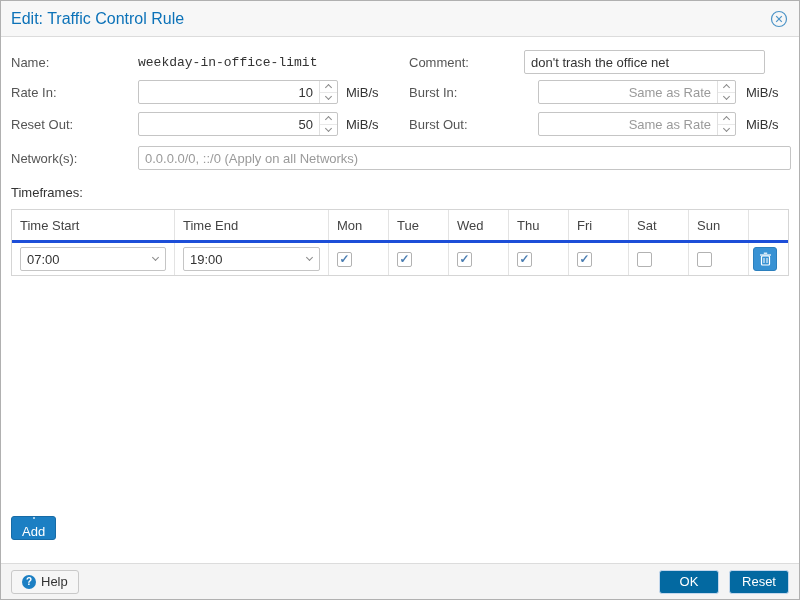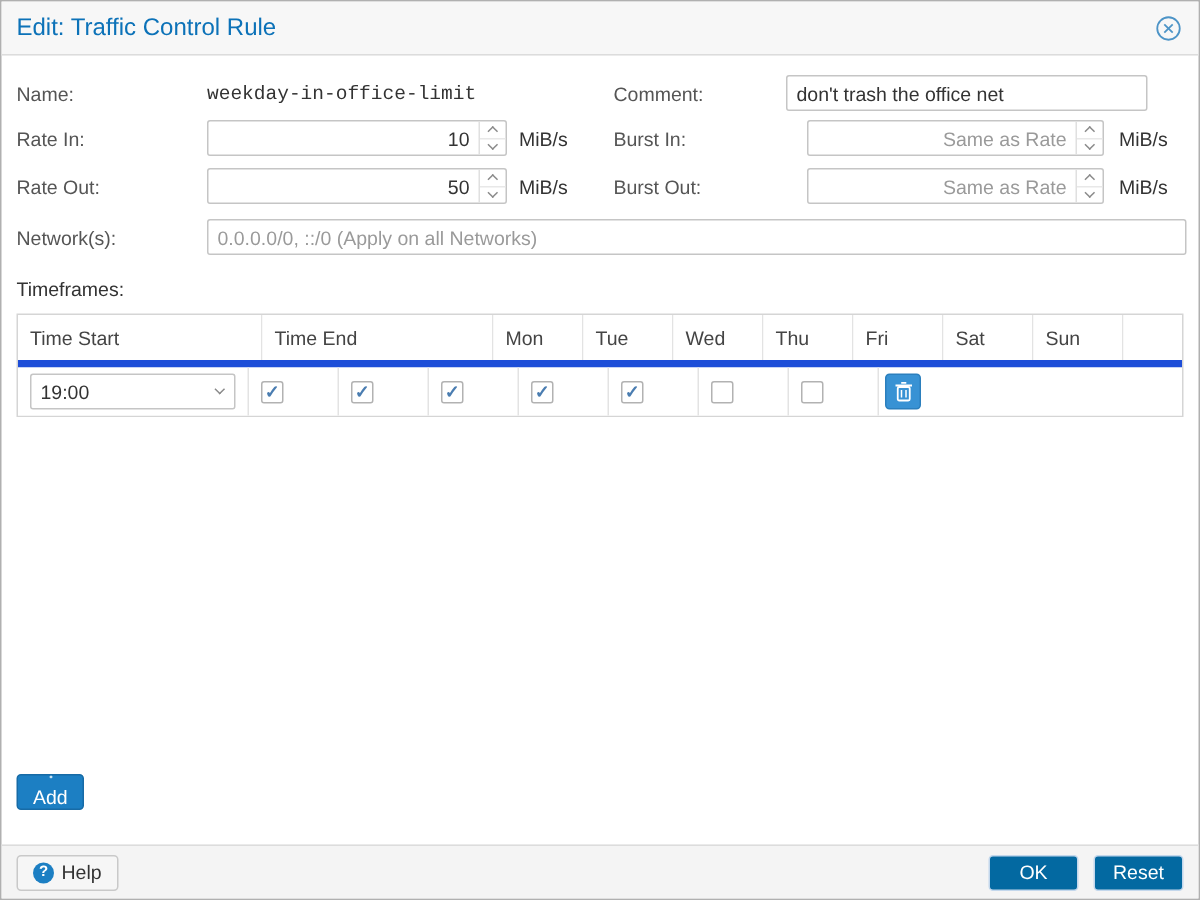--- a/index.html
+++ b/index.html
@@ -50,21 +50,21 @@
     position:absolute; left:10px; right:10px; top:208px;
     border:1px solid #d5d5d5;
   }
   .grid-row { display:flex; }
   .grid-header .cell { height:30px; color:#444; }
   .cell {
     display:flex; align-items:center; padding:0 8px;
     border-right:1px solid #e3e3e3; background:#fff;
   }
   .cell:last-child { border-right:none; }
-  .grid-header { border-bottom:5px solid #1d4ed8; }
+  .grid-header { border-bottom:3px solid #1d4ed8; }
   .data-row .cell { height:32px; }
   .col-ts { width:163px; }
   .col-te { width:154px; }
   .col-day { width:60px; }
   .col-act { flex:1; justify-content:flex-start; padding:0 4px; }
   .combo {
     position:relative; height:24px; width:100%; background:#fff;
     border:1px solid #c5c5c5; border-radius:2px; display:flex; align-items:center;
   }
   .combo input {
@@ -157,21 +157,21 @@
       <span class="spin-btn up">
           <i class="chev up"></i>
         </span>
       <span class="spin-btn">
           <i class="chev down"></i>
         </span>
     </span>
   </div>
   <span class="unit" style="left:745px; top:84px;">MiB/s</span>
 
-  <span class="lbl" style="left:10px; top:116px;">Rate Out:</span>
+  <span class="lbl" style="left:10px; top:116px;">Reset Out:</span>
   <div class="field" style="left:137px; top:111px; width:200px;">
     <input class="num" value="50" style="">
     <span class="spinner">
       <span class="spin-btn up">
           <i class="chev up"></i>
         </span>
       <span class="spin-btn">
           <i class="chev down"></i>
         </span>
     </span>
@@ -206,20 +206,28 @@
       <div class="cell col-day">Mon</div>
       <div class="cell col-day">Tue</div>
       <div class="cell col-day">Wed</div>
       <div class="cell col-day">Thu</div>
       <div class="cell col-day">Fri</div>
       <div class="cell col-day">Sat</div>
       <div class="cell col-day">Sun</div>
       <div class="cell col-act"></div>
     </div>
     <div class="grid-row data-row">
+      <div class="cell col-ts">
+        <span class="combo">
+          <input value="07:00" style="">
+          <span class="drop">
+              <i class="chev down"></i>
+            </span>
+        </span>
+      </div>
       <div class="cell col-te">
         <span class="combo">
           <input value="19:00" style="">
           <span class="drop">
               <i class="chev down"></i>
             </span>
         </span>
       </div>
       <div class="cell col-day">
           <span class="cb checked"></span>

